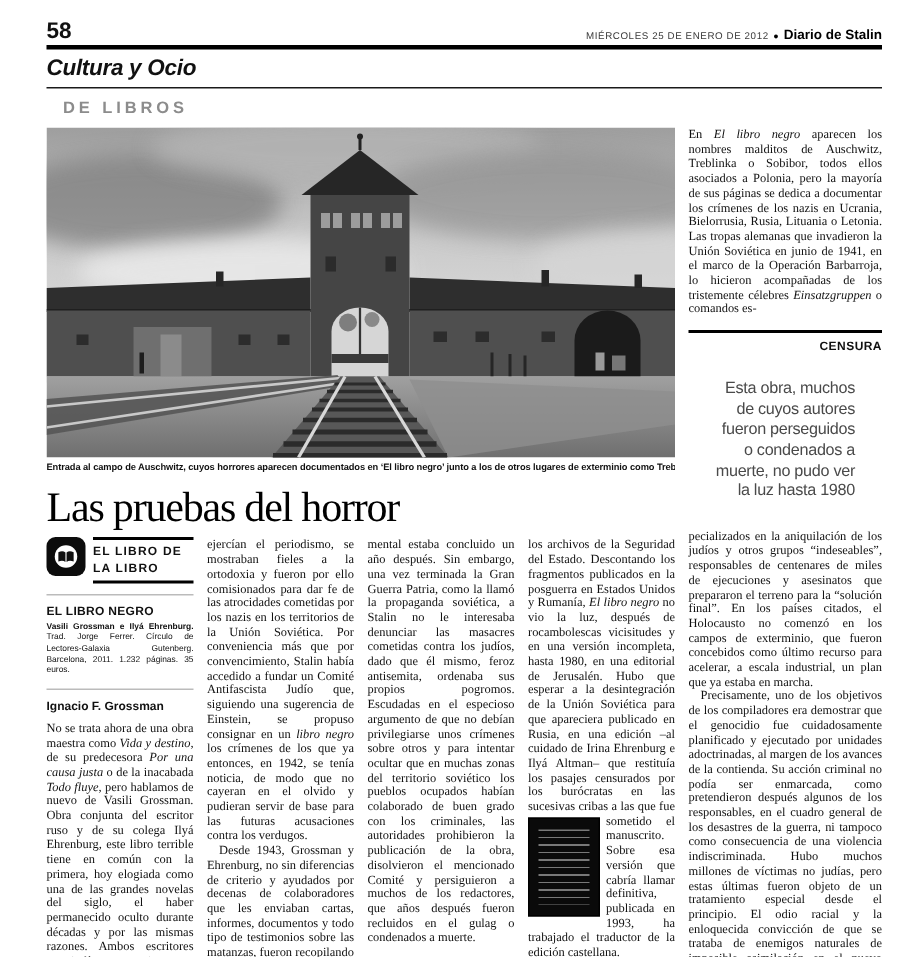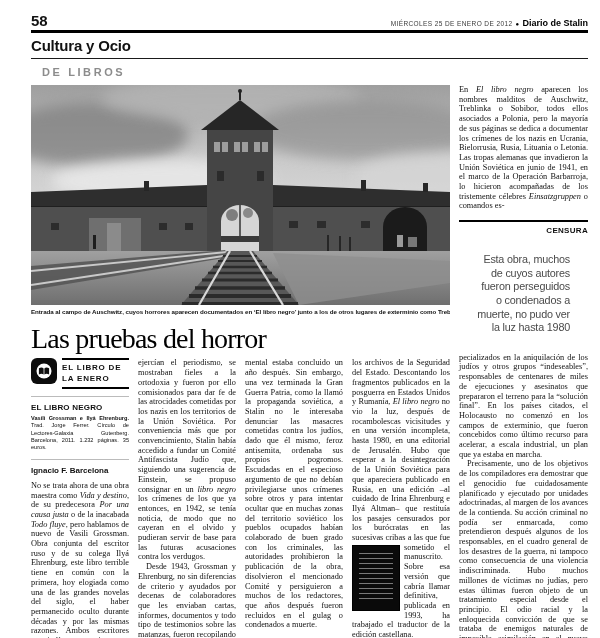--- a/index.html
+++ b/index.html
@@ -11,21 +11,21 @@
   .page { padding:0 12px 0 31px; }
 
   
   .masthead { display:flex; justify-content:space-between; align-items:flex-end;
               padding-top:13px; padding-bottom:2px; border-bottom:3px solid #000; }
   .pagenum { font-size:15px; font-weight:bold; line-height:1; }
   .dateline { font-size:6.5px; color:#3a3a3a; letter-spacing:.4px; line-height:1; }
   .dateline .sep { font-size:6px; color:#000; margin:0 3px; }
   .dateline .paper { font-weight:bold; font-size:9px; color:#000; letter-spacing:0; }
 
-  .section-row { border-bottom:1.5px solid #1a1a1a; padding:5px 0 5px; }
+  .section-row { border-bottom:1.5px solid #1a1a1a; padding:5px 0 5px;font-style:italic; }
   .section-title { font-size:15px; font-weight:bold; line-height:1; letter-spacing:-.2px; }
   .subsection { margin:8px 11px 7px; font-size:11px; font-weight:bold; letter-spacing:2.6px; color:#8c8c8c; line-height:1; }
 
   
   .main { display:flex; gap:9px; margin-top:2px; }
   .left  { width:419px; flex:none; }
   .rightcol { flex:1; min-width:0; }
 
   
   .photo { width:419px; height:220px; }
@@ -192,28 +192,28 @@
           <div class="wb-head">
             <div class="wb-icon">
               <svg width="18" height="18" viewBox="0 0 24 24">
                 <circle cx="12" cy="12" r="10" fill="#ffffff"></circle>
                 <path d="M5.2 8.2c2.6-1.3 4.7-1.2 6.3.3v8.3c-1.7-1.2-3.8-1.3-6.3-.3z" fill="#111"></path>
                 <path d="M18.8 8.2c-2.6-1.3-4.7-1.2-6.3.3v8.3c1.7-1.2 3.8-1.3 6.3-.3z" fill="#111"></path>
               </svg>
             </div>
             <div class="wb-kicker">
               <div>EL LIBRO DE</div>
-              <div>LA ENERO</div>
+              <div>LA LIBRO</div>
             </div>
           </div>
           <div class="wb-rule"></div>
           <div class="wb-title">EL LIBRO NEGRO</div>
           <p class="wb-credits" style="font-family:'Liberation Sans',sans-serif;font-size:5.6px;line-height:1.32;"><b>Vasili Grossman e Ilyá Ehrenburg.</b> Trad. Jorge Ferrer. Círculo de Lectores-Galaxia Gutenberg. Barcelona, 2011. 1.232 páginas. 35 euros.</p>
           <div class="wb-rule"></div>
-          <div class="wb-byline">Ignacio F. Barcelona</div>
+          <div class="wb-byline">Ignacio F. Grossman</div>
           <p>No se trata ahora de una obra maestra como <i>Vida y destino</i>, de su predecesora <i>Por una causa justa</i> o de la inacabada <i>Todo fluye</i>, pero hablamos de nuevo de Vasili Grossman. Obra conjunta del escritor ruso y de su colega Ilyá Ehrenburg, este libro terrible tiene en común con la primera, hoy elogiada como una de las grandes novelas del siglo, el haber permanecido oculto durante décadas y por las mismas razones. Ambos escritores eran judíos y comunistas,</p>
         </div>
 
         <div class="col serif">
           <p>ejercían el periodismo, se mostraban fieles a la ortodoxia y fueron por ello comisionados para dar fe de las atrocidades cometidas por los nazis en los territorios de la Unión Soviética. Por conveniencia más que por convencimiento, Stalin había accedido a fundar un Comité Antifascista Judío que, siguiendo una sugerencia de Einstein, se propuso consignar en un <i>libro negro</i> los crímenes de los que ya entonces, en 1942, se tenía noticia, de modo que no cayeran en el olvido y pudieran servir de base para las futuras acusaciones contra los verdugos.</p>
           <p class="indent">Desde 1943, Grossman y Ehrenburg, no sin diferencias de criterio y ayudados por decenas de colaboradores que les enviaban cartas, informes, documentos y todo tipo de testimonios sobre las matanzas, fueron recopilando un ingente corpus que en lo funda-</p>
         </div>
 
         <div class="col serif">
           <p>mental estaba concluido un año después. Sin embargo, una vez terminada la Gran Guerra Patria, como la llamó la propaganda soviética, a Stalin no le interesaba denunciar las masacres cometidas contra los judíos, dado que él mismo, feroz antisemita, ordenaba sus propios pogromos. Escudadas en el especioso argumento de que no debían privilegiarse unos crímenes sobre otros y para intentar ocultar que en muchas zonas del territorio soviético los pueblos ocupados habían colaborado de buen grado con los criminales, las autoridades prohibieron la publicación de la obra, disolvieron el mencionado Comité y persiguieron a muchos de los redactores, que años después fueron recluidos en el gulag o condenados a muerte.</p>

